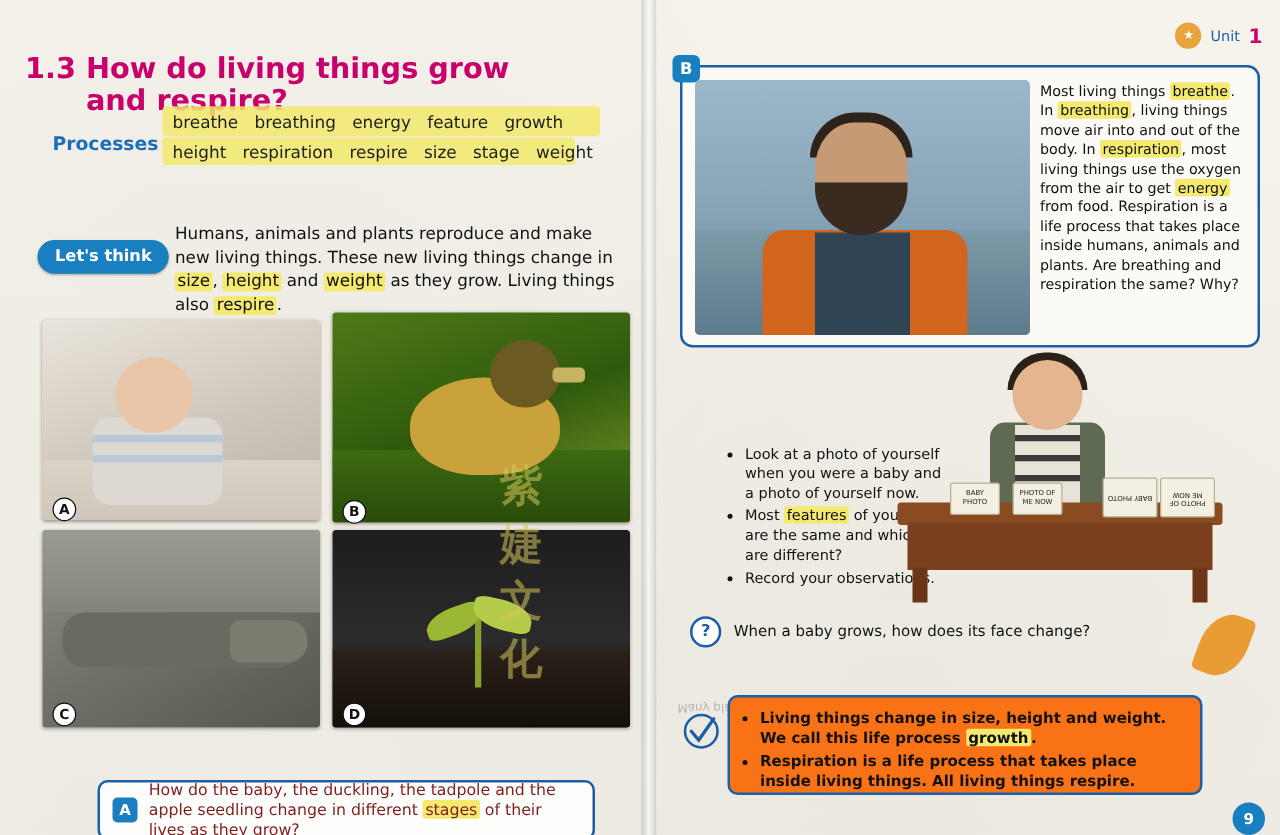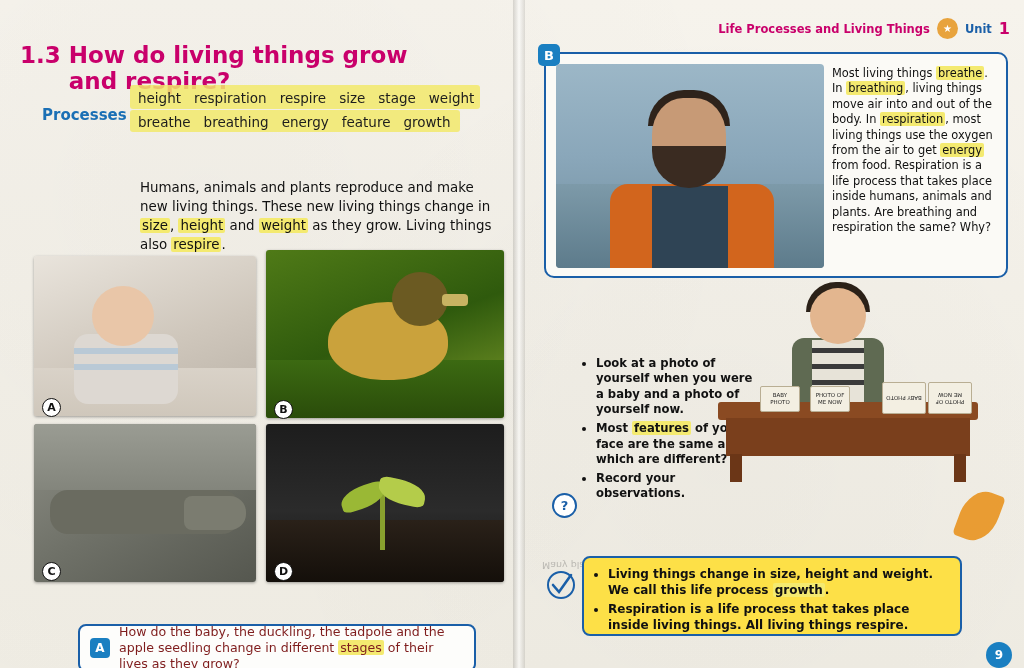--- a/index.html
+++ b/index.html
@@ -144,21 +144,21 @@
 
   
   .rp-header {
     position:absolute; right:14px; top:18px; display:flex; align-items:center; gap:7px;
   }
   .rp-header-title { color:#c9006b; font-weight:bold; font-size:11.5px; }
   .rp-logo {
     width:21px; height:21px; border-radius:50%; background:#e8a33d;
     display:flex; align-items:center; justify-content:center; font-size:10px; color:#fff;
   }
-  .rp-unit { color:#1a5fa8; font-weight:bold; font-size:11.5px; }
+  .rp-unit { color:#1a5fa8; font-weight:normal; font-size:11.5px; }
   .rp-unit-num { color:#c9006b; font-weight:bold; font-size:16px; }
 
   .b-box {
     position:absolute; left:544px; top:52px; width:464px; height:226px;
     border:2.4px solid #1a5fa8; border-radius:10px; background:#fbfaf6;
   }
   .b-badge {
     position:absolute; left:-8px; top:-10px; width:22px; height:22px; border-radius:5px;
     background:#1a7fc1; color:#fff; font-weight:bold; font-size:13px;
     display:flex; align-items:center; justify-content:center;
@@ -191,21 +191,21 @@
   .explore-title { color:#fff; font-weight:bold; font-size:15px; }
 
   .explore-box {
     position:absolute; left:544px; top:316px; width:464px; height:172px;
     border:2px solid #e0a050; border-radius:10px; background:#fdfbf4; z-index:-1;
   }
   .explore-list {
     position:absolute; left:556px; top:344px; width:200px;
     font-size:11.6px; line-height:15.6px; color:#111;
   }
-  .explore-list li { margin-bottom:3px;font-weight:bold; }
+  .explore-list li { margin-bottom:3px; }
 
   .boy-scene { position:absolute; left:700px; top:282px; width:300px; height:200px; }
   .boy-head { position:absolute; left:110px; top:6px; width:56px; height:56px; border-radius:50%; background:#e3b68f; }
   .boy-hair { position:absolute; left:106px; top:0px; width:64px; height:30px; border-radius:30px 30px 0 0; background:#2b2118; }
   .boy-body { position:absolute; left:92px; top:56px; width:92px; height:88px; border-radius:12px; background:#5f6a52; }
   .boy-shirt { position:absolute; left:112px; top:58px; width:52px; height:72px; background:#e7e3d8; }
   .boy-stripe { position:absolute; left:112px; width:52px; height:5px; background:#3a3a3a; }
   .table-top { position:absolute; left:18px; top:120px; width:260px; height:18px; border-radius:3px; background:#8a4a22; }
   .table-body { position:absolute; left:26px; top:136px; width:244px; height:38px; background:#7a3f1c; }
   .table-leg-l { position:absolute; left:30px; top:172px; width:12px; height:28px; background:#6b3617; }
@@ -226,21 +226,21 @@
   }
   .q-circle {
     width:25px; height:25px; border-radius:50%; border:2.2px solid #1a5fa8;
     color:#1a5fa8; font-weight:bold; font-size:13px;
     display:flex; align-items:center; justify-content:center; background:#fff; flex:none;
   }
   .q-text { font-size:12px; color:#111; }
 
   .summary-box {
     position:absolute; left:582px; top:556px; width:380px; height:80px;
-    border:2.2px solid #1a5fa8; border-radius:8px; background:#fde047;
+    border:2.2px solid #1a5fa8; border-radius:8px; background:#f97316;
     padding:8px 10px;
   }
   .summary-box ul { margin:0; padding-left:14px; }
   .summary-box li { font-size:12px; line-height:16px; font-weight:bold; color:#111; margin-bottom:3px; }
   .check-mark {
     position:absolute; left:546px; top:570px; width:30px; height:30px;
   }
   .leaf-deco {
     position:absolute; left:960px; top:490px; width:38px; height:52px;
     background:#e8941f; border-radius:60% 10% 60% 10%; transform:rotate(20deg); opacity:.9;
@@ -261,28 +261,29 @@
       <span class="title-num">1.3</span>
       <span class="title-text">How do living things grow and respire?</span>
     </div>
 
     <div class="keywords-box">
       <div class="kw-hl1"></div>
       <div class="kw-hl2"></div>
       <div class="kw-label">Processes</div>
       <div class="kw-words">
         <div>
+          <span>breathe</span><span>breathing</span><span>energy</span><span>feature</span><span>growth</span>
+        </div>
+        <div>
           <span>height</span><span>respiration</span><span>respire</span><span>size</span><span>stage</span><span>weight</span>
         </div>
-        <div>
-          <span>breathe</span><span>breathing</span><span>energy</span><span>feature</span><span>growth</span>
-        </div>
       </div>
     </div>
 
+    <div class="letsthink">Let's think</div>
 
     <div class="intro-text">
       <span>Humans, animals and plants reproduce and make new living things. These new living things change in </span><span class="hl">size</span><span>, </span><span class="hl">height</span><span> and </span><span class="hl">weight</span><span> as they grow. Living things also </span><span class="hl">respire</span><span>.</span>
     </div>
 
     <div class="photo ph-a">
       <div class="floor"></div>
       <div class="baby-body"></div>
       <div class="baby-stripe" style="top:92px"></div>
       <div class="baby-stripe" style="top:108px"></div>
@@ -306,37 +307,37 @@
     <div class="ph-label" style="left:42px; top:534px;">C</div>
 
     <div class="photo ph-d">
       <div class="soil"></div>
       <div class="stem"></div>
       <div class="leaf-l"></div>
       <div class="leaf-r"></div>
     </div>
     <div class="ph-label" style="left:274px; top:534px;">D</div>
 
+    <div class="watermark">紫婕文化</div>
 
     <div class="qbox">
       <div class="qbox-badge">A</div>
       <div class="qbox-text">
         <span>How do the baby, the duckling, the tadpole and the apple seedling change in different </span><span class="hl">stages</span><span> of their lives as they grow?</span>
       </div>
     </div>
 
     <div class="pagenum pg-left">8</div>
   </div>
 
   <div class="spine"></div>
 
   <div class="right-page">
 
     <div class="rp-header">
-      <span class="rp-header-title">Life Processes and Living Things</span>
       <span class="rp-logo">★</span>
       <span class="rp-unit">Unit</span>
       <span class="rp-unit-num">1</span>
     </div>
 
     <div class="corner-note" style="left:18px; top:560px;">Many plants only grow from seeds in the soil.</div>
   </div>
 
   <div class="b-box">
     <div class="b-badge">B</div>
@@ -375,20 +376,21 @@
     <div class="table-leg-l"></div>
     <div class="table-leg-r"></div>
     <div class="card card1">BABY PHOTO</div>
     <div class="card card2">PHOTO OF ME NOW</div>
     <div class="card card3">BABY PHOTO</div>
     <div class="card card4">PHOTO OF ME NOW</div>
   </div>
 
   <div class="qrow">
     <div class="q-circle">?</div>
+    <div class="q-text">When a baby grows, how does its face change?</div>
   </div>
 
   <svg class="check-mark" viewBox="0 0 30 30">
     <circle cx="15" cy="15" r="13" fill="none" stroke="#1a5fa8" stroke-width="2"></circle>
     <path d="M7 15 L13 22 L25 5" fill="none" stroke="#1a5fa8" stroke-width="2.6" stroke-linecap="round"></path>
   </svg>
 
   <div class="summary-box">
     <ul>
       <li>

